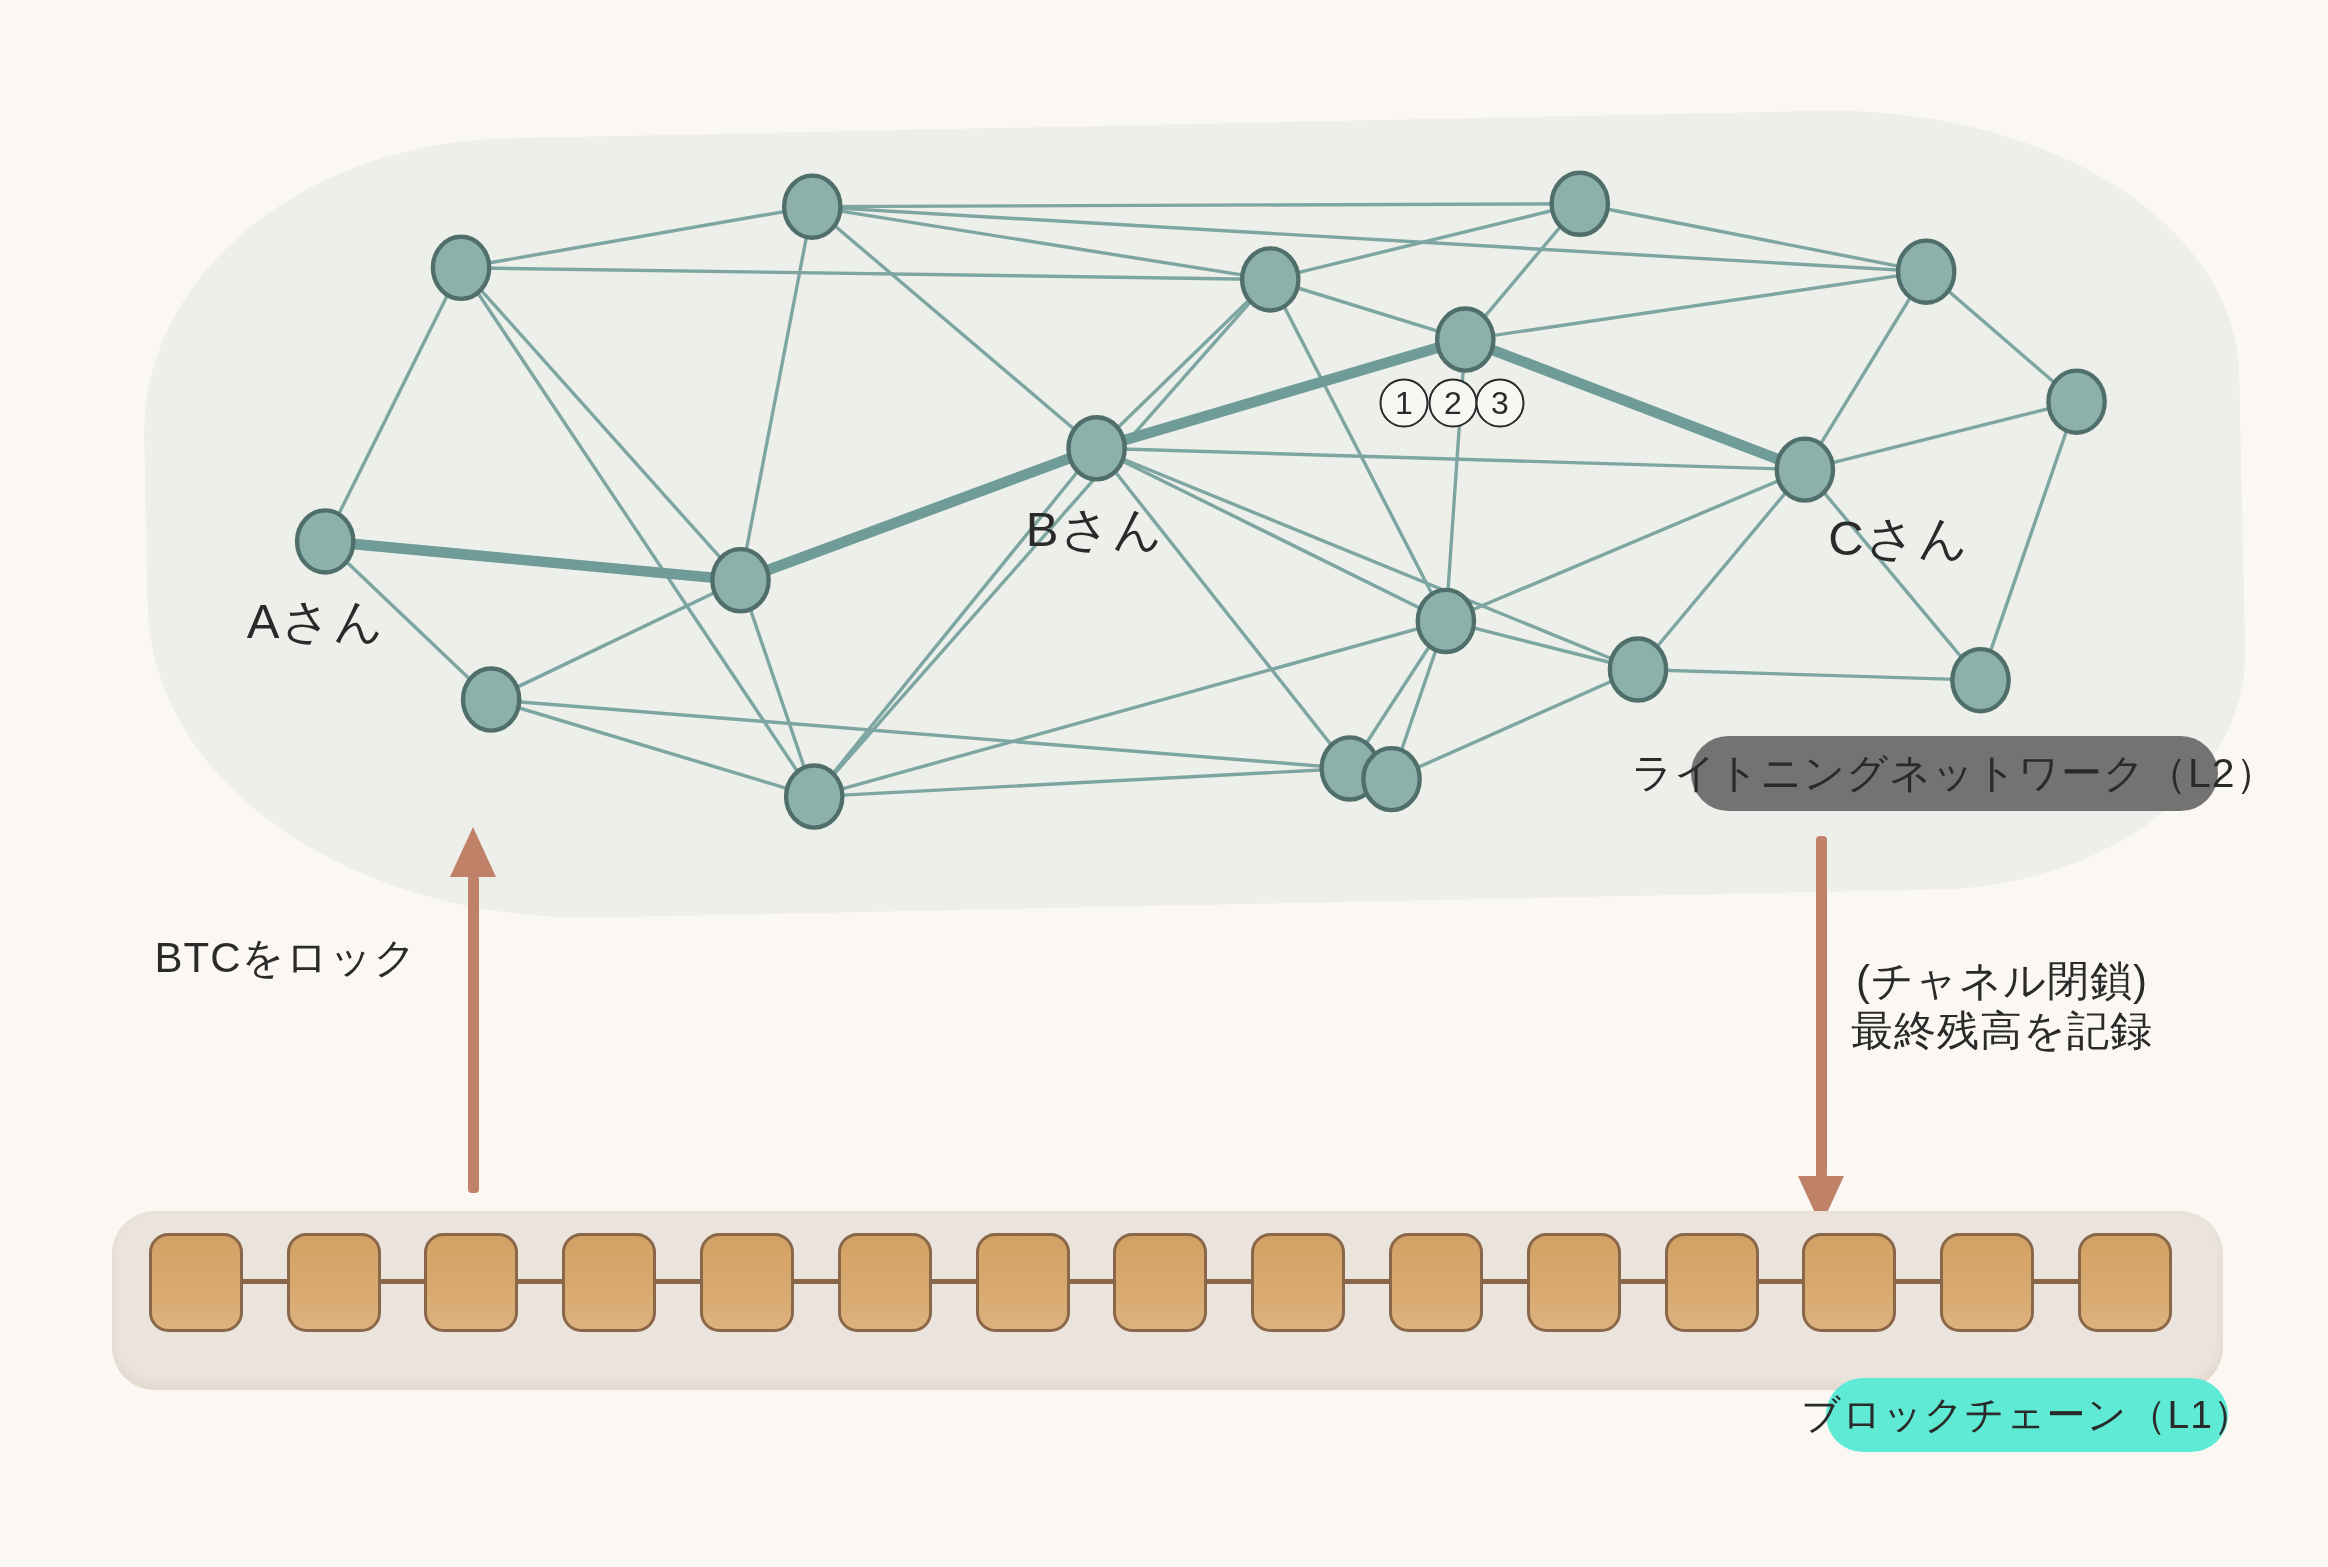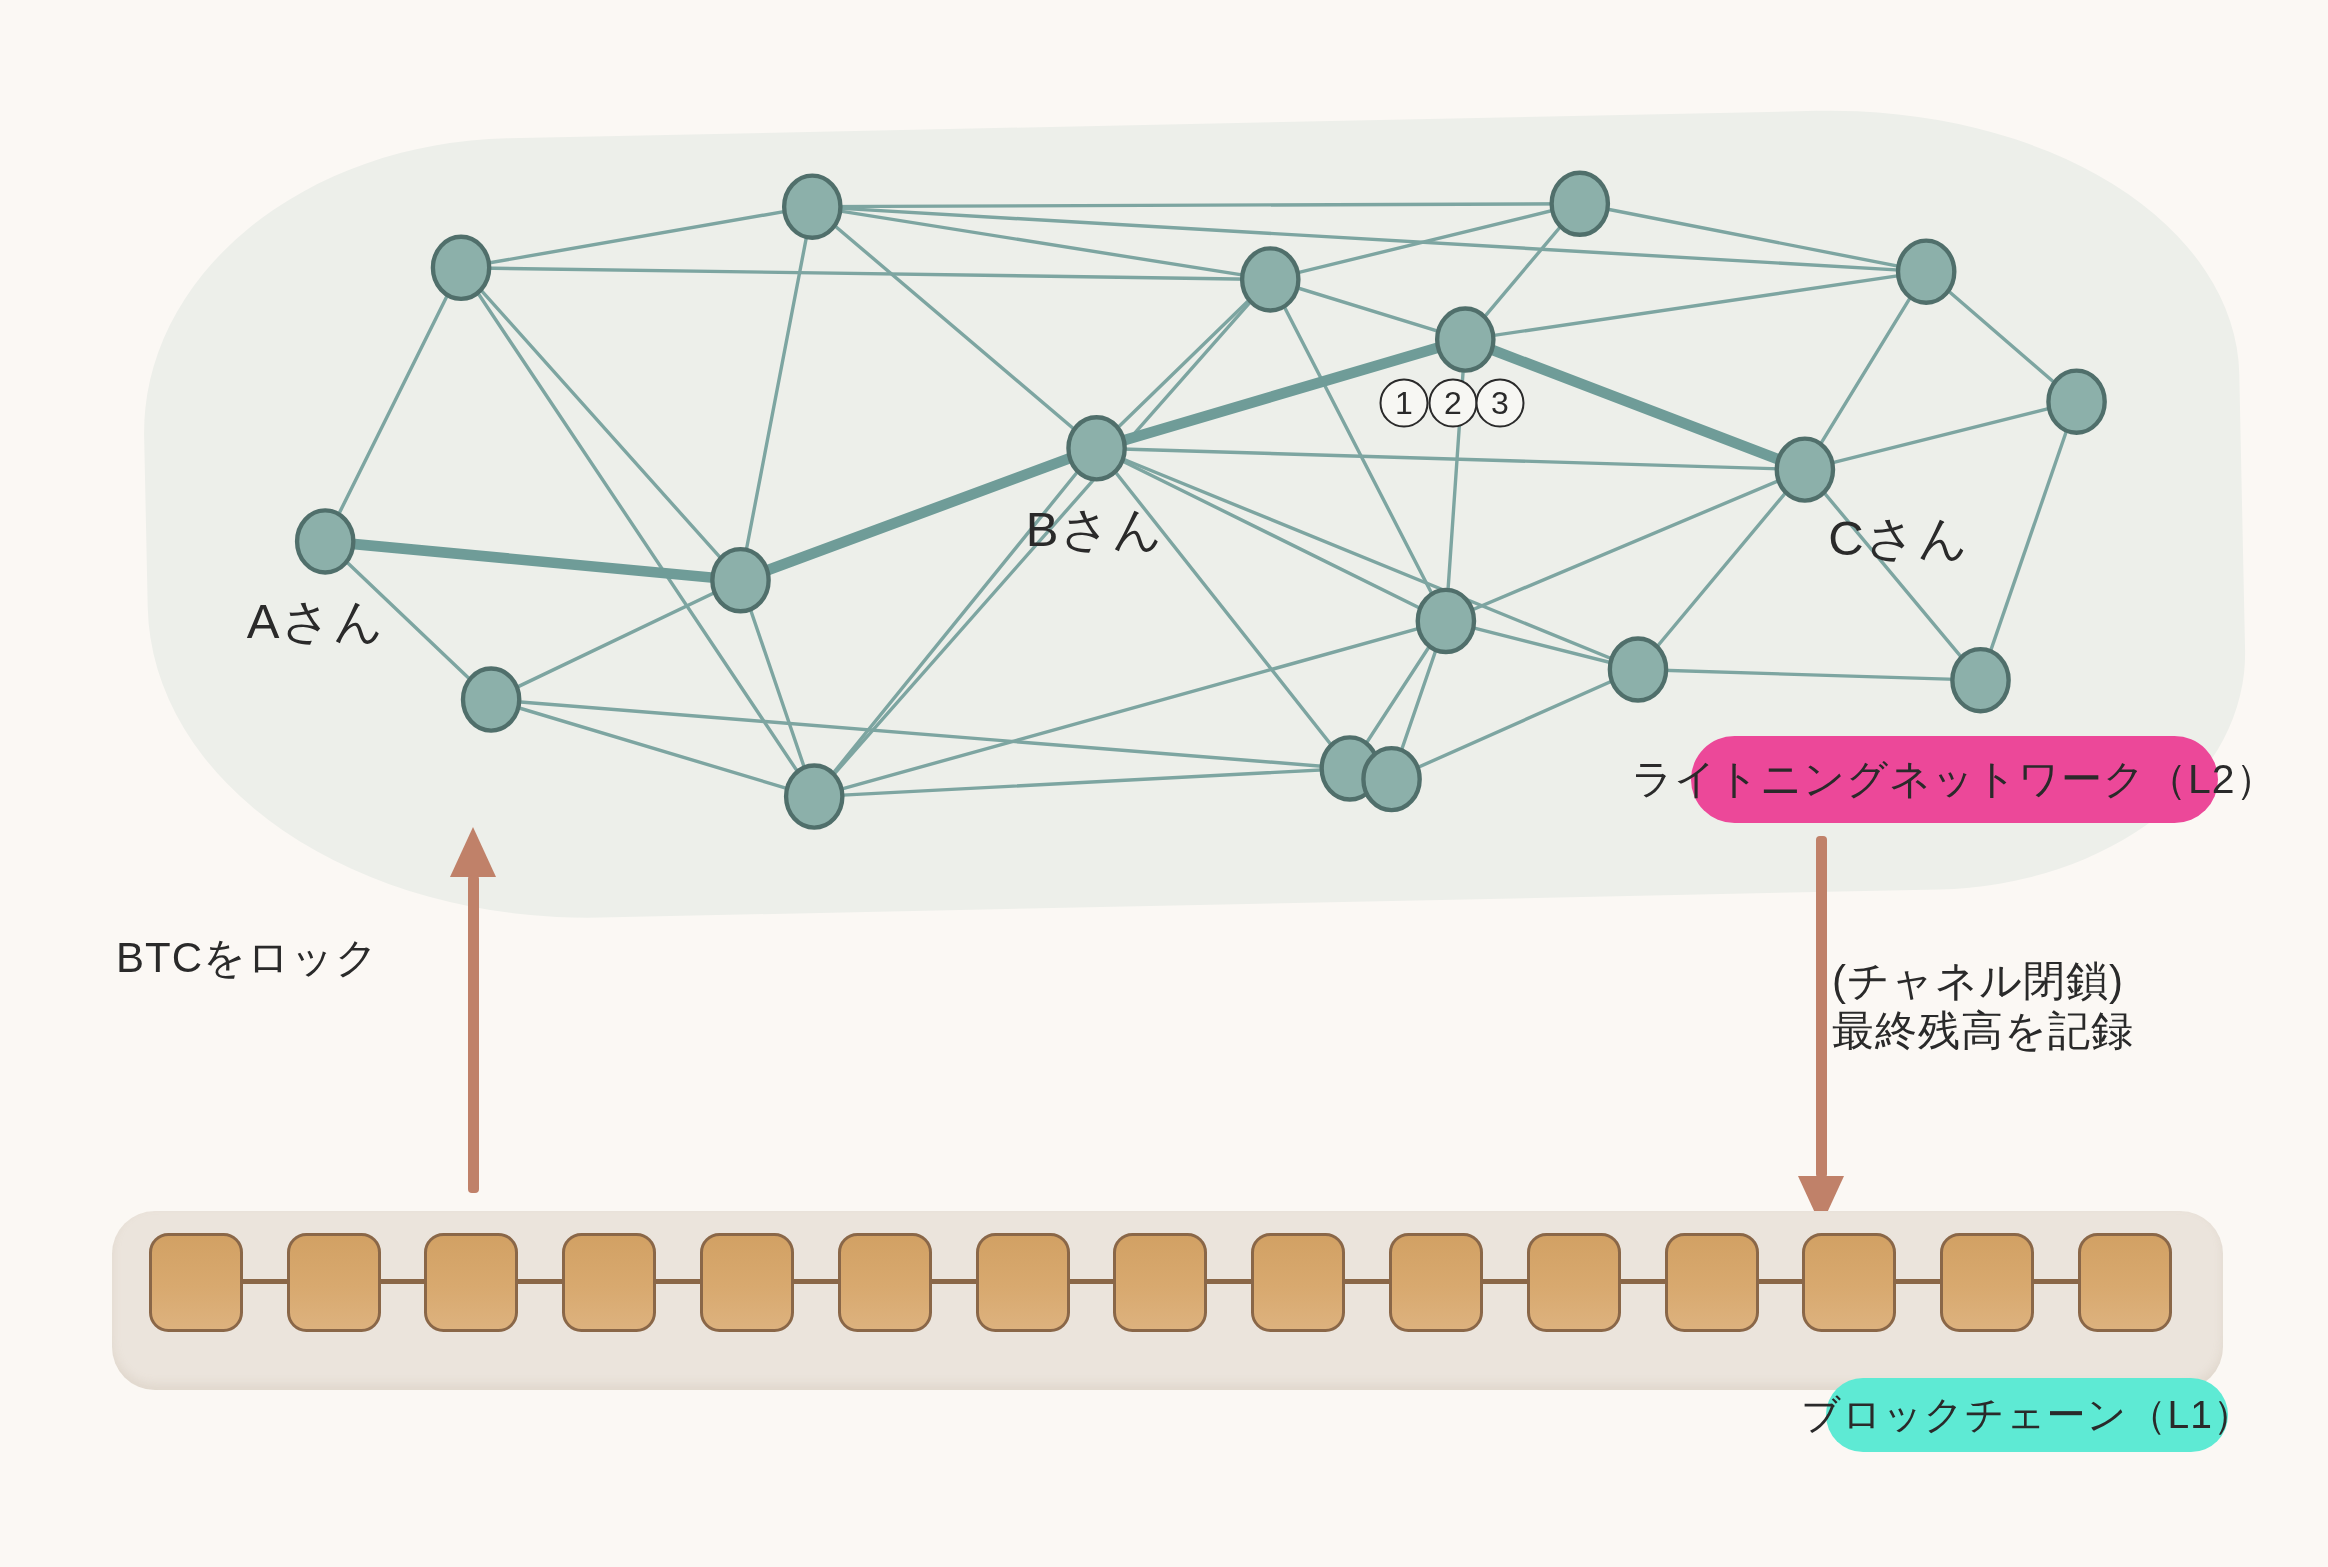--- a/index.html
+++ b/index.html
@@ -28,41 +28,41 @@
     position:absolute;transform:translate(-50%,-50%);
     width:45px;height:45px;border:2.9px solid #2a2a2a;border-radius:50%;
     background:#f7f7f3;display:flex;align-items:center;justify-content:center;
     font-size:32px;font-weight:500;
   }
   
   .badge{
     position:absolute;display:flex;align-items:center;justify-content:center;
     border-radius:47px;font-size:41px;letter-spacing:1px;white-space:nowrap;
   }
-  .badge-l2{left:1691px;top:736px;width:527px;height:87px;background:#ec4899;}
+  .badge-l2{left:1691px;top:736px;width:527px;height:75px;background:#737373;}
   .badge-l1{left:1826px;top:1378px;width:402px;height:74px;background:#5eead4;font-size:39px;border-radius:37px;}
   
   .arrow{position:absolute;}
   .arrow .shaft{position:absolute;background:#c08169;border-radius:3.9px;}
   .arrow .head{position:absolute;width:0;height:0;}
   .arrow-up{left:0;top:0;}
   .arrow-up .shaft{left:468px;top:875px;width:10.7px;height:318px;}
   .arrow-up .head{
     left:450px;top:827px;
     border-left:23px solid transparent;border-right:23px solid transparent;
     border-bottom:50px solid #c08169;
   }
   .arrow-down .shaft{left:1816px;top:836px;width:10.7px;height:342px;}
   .arrow-down .head{
     left:1798px;top:1176px;
     border-left:23px solid transparent;border-right:23px solid transparent;
     border-top:50px solid #c08169;
   }
   .arrow-caption{
-    position:absolute;text-align:left;font-size:42px;line-height:50px;letter-spacing:1px;
+    position:absolute;text-align:center;font-size:42px;line-height:50px;letter-spacing:1px;
   }
   .caption-up{left:116px;top:933px;width:340px;}
   .caption-down{left:1832px;top:956px;width:340px;}
   
   .chain-wrap{
     position:absolute;left:112px;top:1211px;width:2111px;height:179px;
     background:#ebe4dc;border-radius:43px;
     box-shadow:inset 0 -5.8px 9.7px rgba(180,160,140,.18);
   }
   .chain-link-line{

